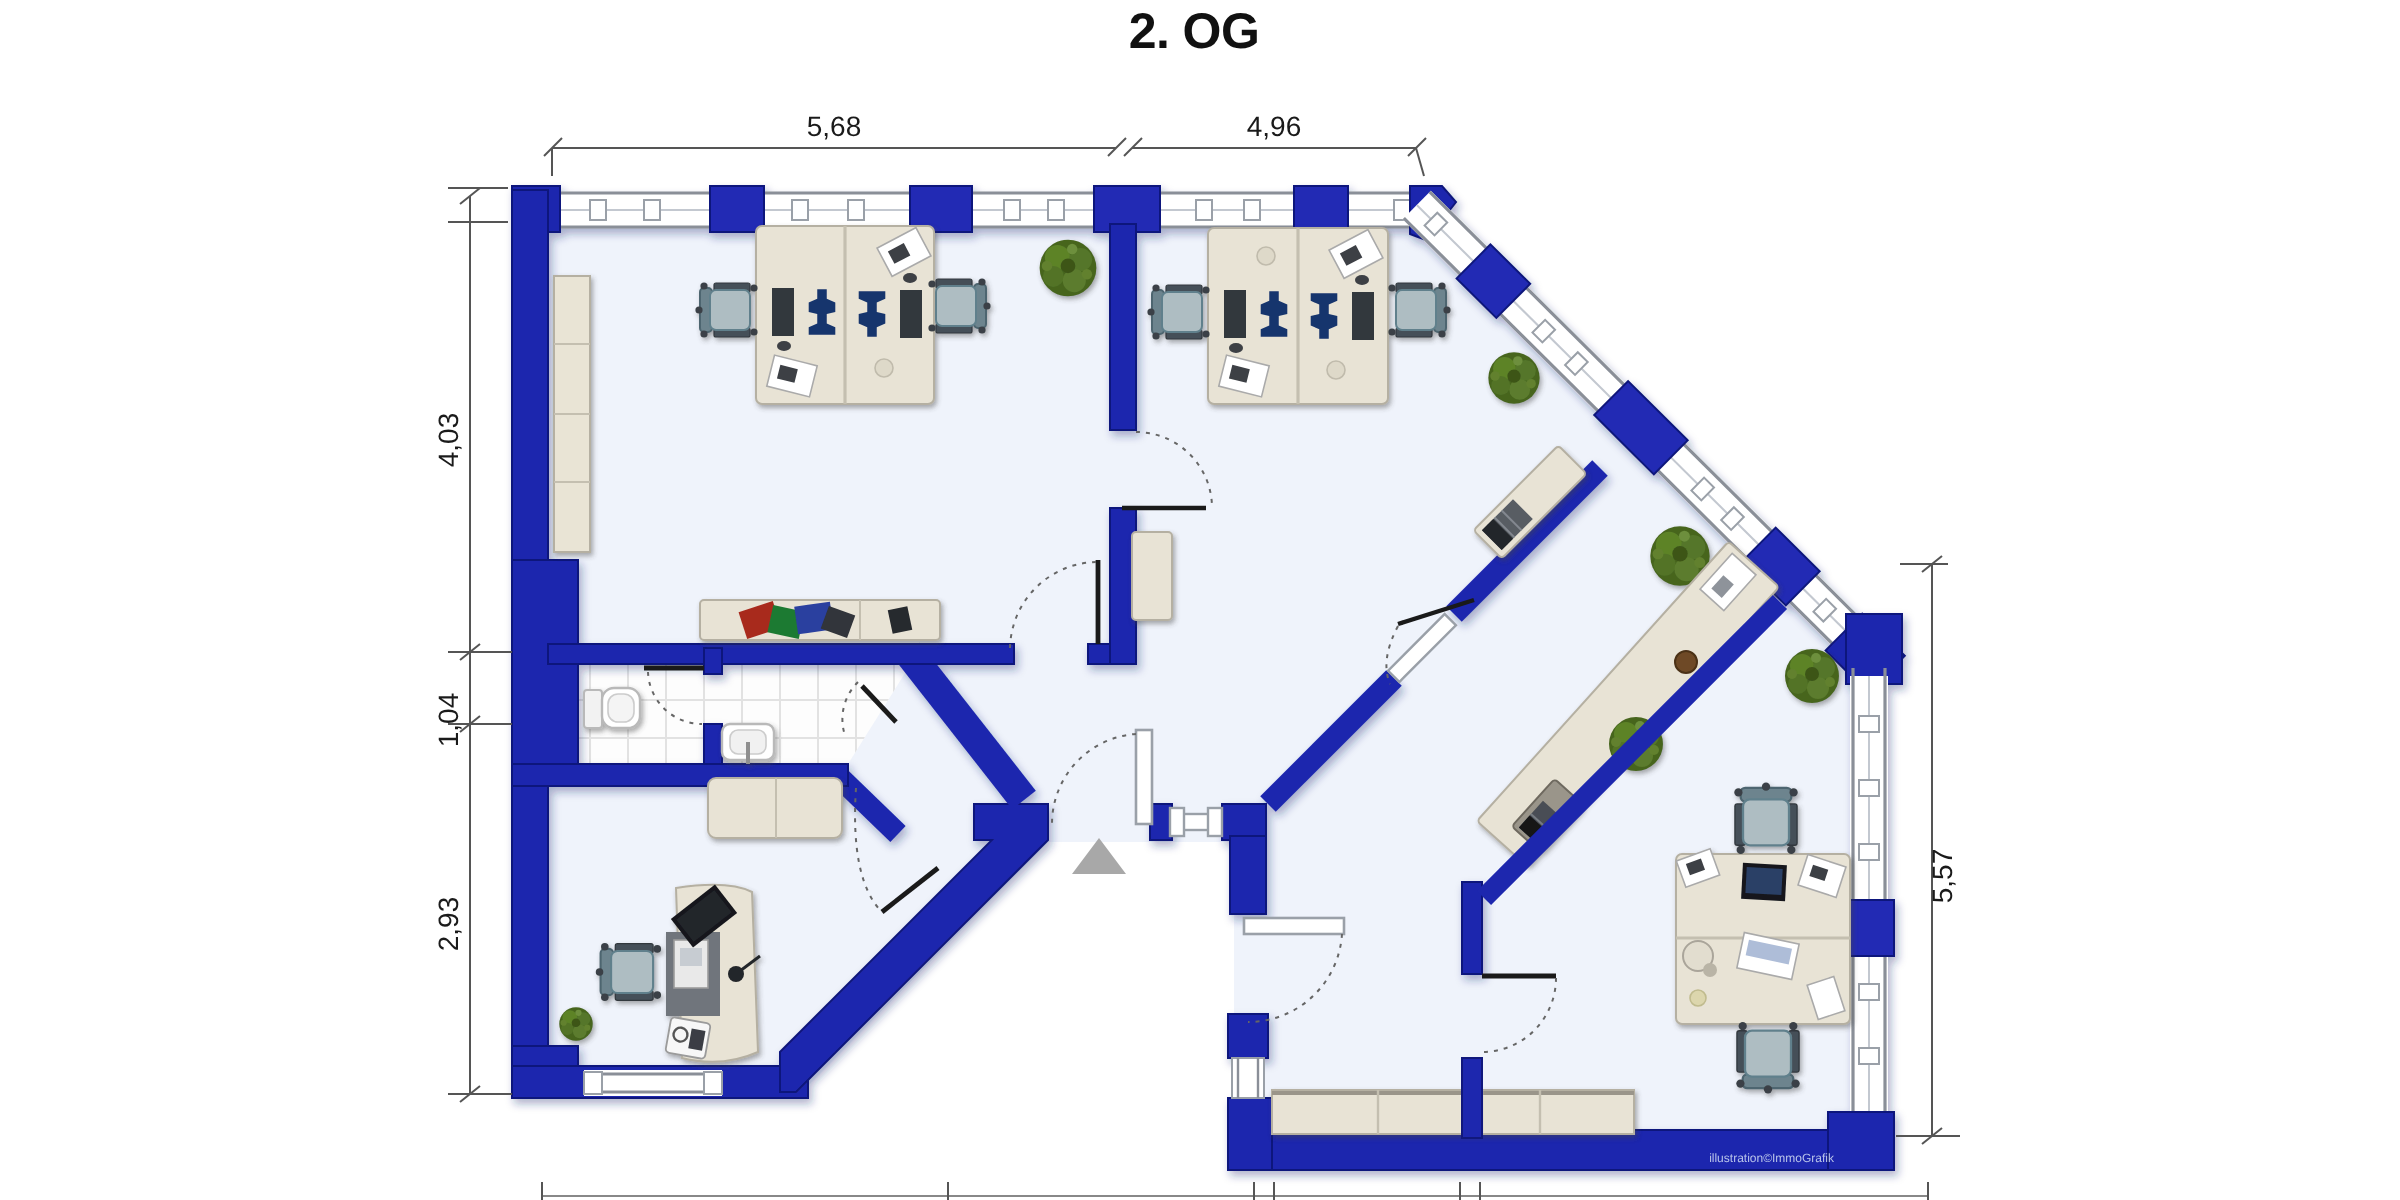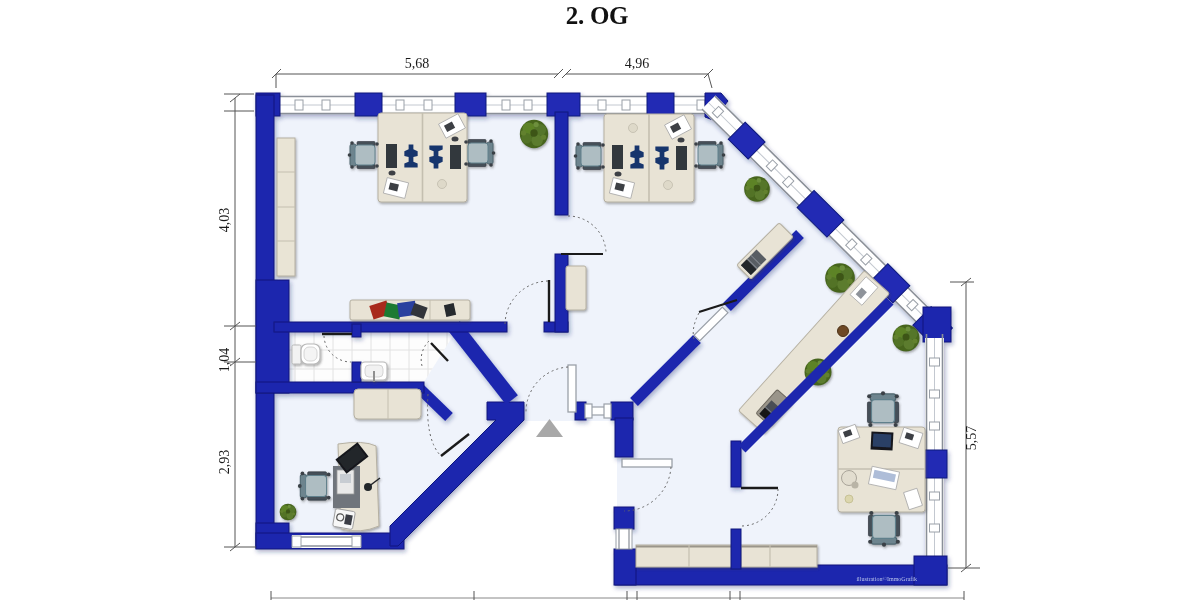--- a/index.html
+++ b/index.html
@@ -1,17 +1,17 @@
 <!DOCTYPE html>
 <html><head>
 <meta charset="utf-8">
 <style>
   html,body{margin:0;padding:0;background:#ffffff;}
   #page{position:relative;width:1200px;height:600px;background:#ffffff;overflow:hidden;
-        font-family:Liberation Serif, serif;}
+        font-family:Liberation Sans, sans-serif;}
 </style>
 </head>
 <body>
 <div id="page">
 <svg width="1200" height="600" viewBox="0 0 1200 600">
 <defs>
   <filter id="wsh" x="-20%" y="-20%" width="140%" height="140%">
     <feDropShadow dx="1.5" dy="2.5" stdDeviation="2" flood-color="#1a2a6e" flood-opacity="0.35"></feDropShadow>
   </filter>
   <filter id="fsh" x="-30%" y="-30%" width="160%" height="160%">

